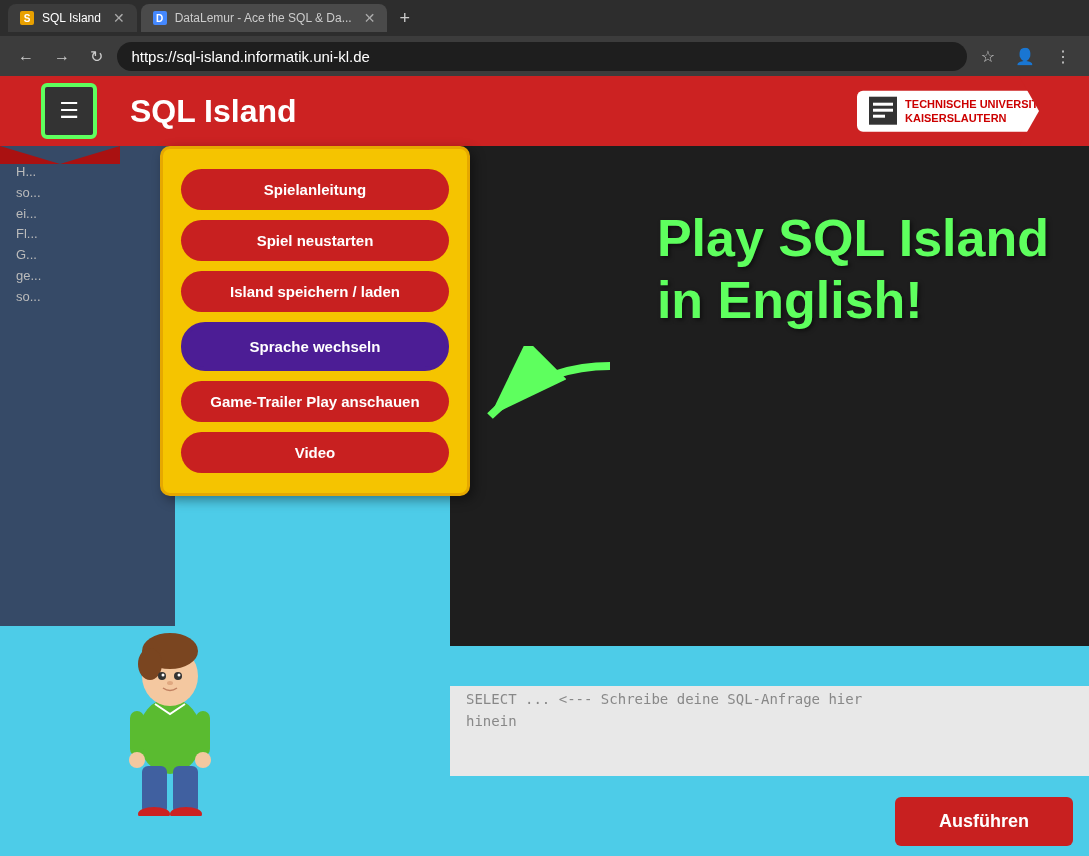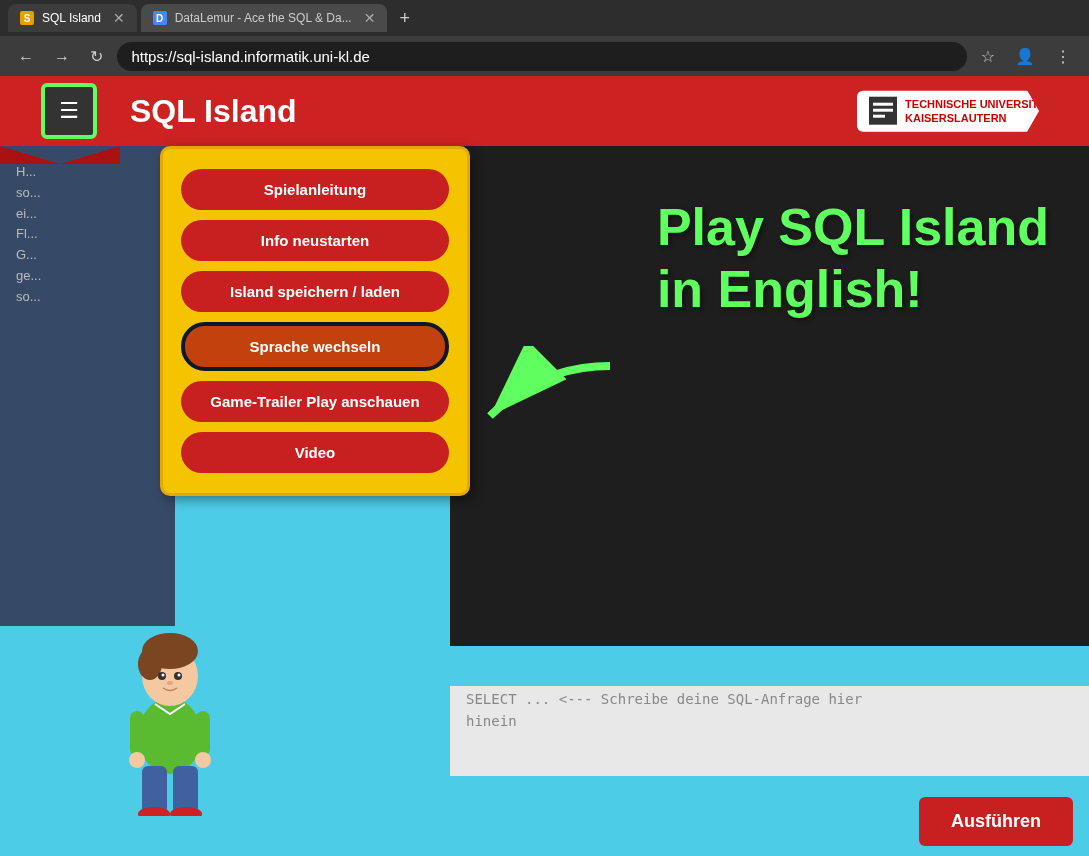--- a/index.html
+++ b/index.html
@@ -220,37 +220,37 @@
       border-radius: 24px;
       padding: 12px 16px;
       font-size: 15px;
       font-weight: bold;
       cursor: pointer;
       width: 100%;
       text-align: center;
     }
 
     .menu-btn.highlighted {
-      border: 4px solid #0f172a;
-      background: #c2410c;
+      border: 4px solid #4c1d95;
+      background: #4c1d95;
     }
 
     
     .game-dark-area {
       position: absolute;
       top: 70px;
       left: 450px;
       right: 0;
       height: 500px;
       background: #1e1e1e;
     }
 
     .play-text {
       position: absolute;
-      top: 120px;
+      top: 131px;
       right: 40px;
       color: #5eff5e;
       font-size: 52px;
       font-weight: 900;
       line-height: 1.2;
       text-shadow: 2px 2px 4px rgba(0,0,0,0.5);
     }
 
     
     .side-panel {
@@ -291,21 +291,21 @@
     }
 
     .ausführen-btn {
       position: absolute;
       bottom: 10px;
       right: 16px;
       background: #c82020;
       color: white;
       border: none;
       border-radius: 6px;
-      padding: 14px 32px;
+      padding: 14px 44px;
       font-size: 18px;
       font-weight: bold;
       cursor: pointer;
     }
   </style>
 </head>
 <body>
 
 <div>
 
@@ -367,21 +367,21 @@
 so...
 ei...
 Fl...
 G...
 ge...
 so...</span>
   </div>
 
   <div class="dropdown-menu">
     <button class="menu-btn">Spielanleitung</button>
-    <button class="menu-btn">Info neustarten</button>
+    <button class="menu-btn">Spiel neustarten</button>
     <button class="menu-btn">Island speichern / laden</button>
     <button class="menu-btn highlighted">Sprache wechseln</button>
     <button class="menu-btn">Game-Trailer Play anschauen</button>
     <button class="menu-btn">Video</button>
   </div>
 
   <div class="game-dark-area"></div>
 
   <div class="play-text">
     <div>Play SQL Island</div>

